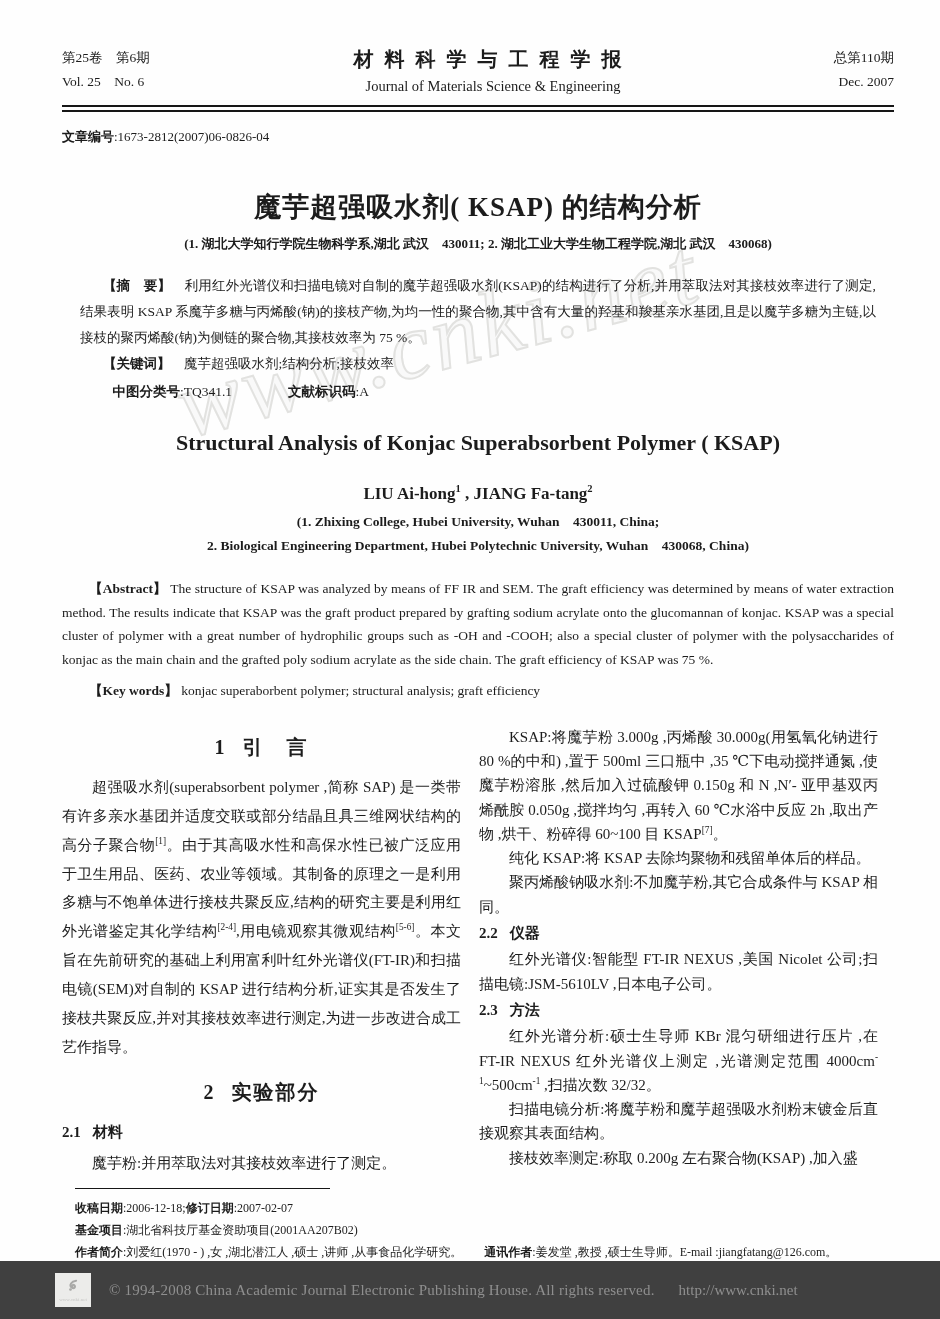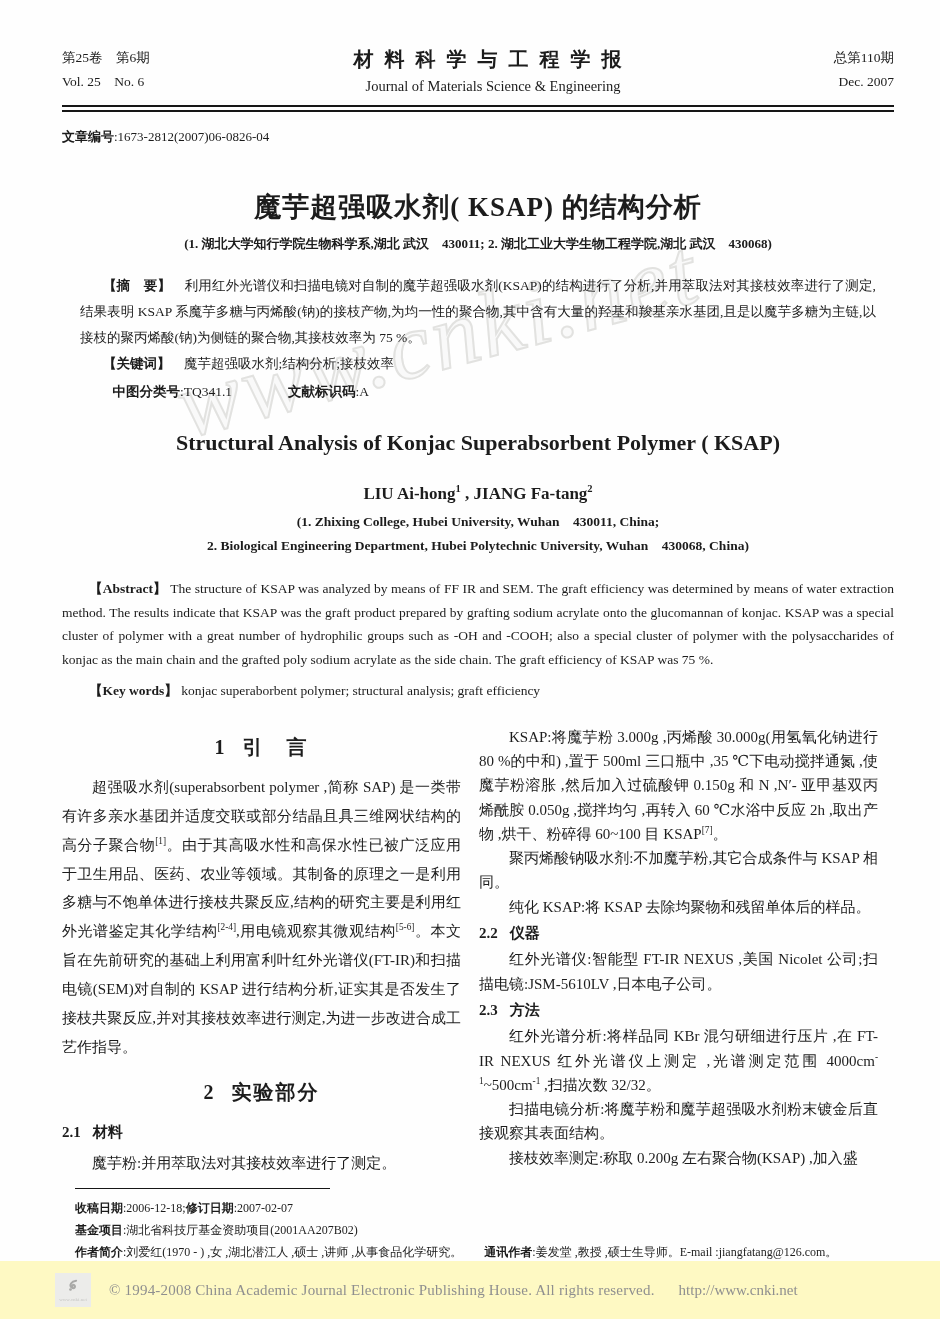--- a/index.html
+++ b/index.html
@@ -66,21 +66,21 @@
 
   
   .fn-rule{margin:10px 0 8px 13px;width:255px;border-top:1.8px solid #161616;}
   .fn{margin-left:13px;font-size:12px;line-height:1.85;}
   .fn div{white-space:nowrap;}
   .fn strong{font-weight:bold;}
   .fn .wide-gap{display:inline-block;width:22px;}
 
   
   .footer{position:absolute;left:0;bottom:0;width:940px;height:58px;z-index:1;
-    display:flex;align-items:center;color:#8f8f8f;font-size:15px;background:#fef9c3;}
+    display:flex;align-items:center;color:#8f8f8f;font-size:15px;background:#404040;}
   .logo-box{width:36px;height:34px;background:#ececea;margin:0 18px 0 55px;
     display:flex;flex-direction:column;align-items:center;justify-content:center;}
   .logo-caption{font-size:5px;color:#c6c6c4;line-height:1;margin-top:1px;white-space:nowrap;}
   .copyright{letter-spacing:0.2px;}
   .footer-url{margin-left:24px;}
 
   
   .watermark{
     position:absolute;z-index:0;left:165px;top:355px;
     font-size:94px;font-style:italic;white-space:nowrap;letter-spacing:3px;
@@ -143,26 +143,26 @@
       <div class="col col-left">
         <div class="sec-head"><span class="num">1</span><span class="sp">引　言</span></div>
         <p><span>超强吸水剂(superabsorbent polymer ,简称 SAP) 是一类带有许多亲水基团并适度交联或部分结晶且具三维网状结构的高分子聚合物</span><sup>[1]</sup><span>。由于其高吸水性和高保水性已被广泛应用于卫生用品、医药、农业等领域。其制备的原理之一是利用多糖与不饱单体进行接枝共聚反应,结构的研究主要是利用红外光谱鉴定其化学结构</span><sup>[2-4]</sup><span>,用电镜观察其微观结构</span><sup>[5-6]</sup><span>。本文旨在先前研究的基础上利用富利叶红外光谱仪(FT-IR)和扫描电镜(SEM)对自制的 KSAP 进行结构分析,证实其是否发生了接枝共聚反应,并对其接枝效率进行测定,为进一步改进合成工艺作指导。</span></p>
         <div class="sec-head" style="margin-top:16px;"><span class="num">2</span><span class="sp">实验部分</span></div>
         <div class="sub-head"><span class="num">2.1</span><span>材料</span></div>
         <p>魔芋粉:并用萃取法对其接枝效率进行了测定。</p>
       </div>
 
       <div class="col col-right">
         <p><span>KSAP:将魔芋粉 3.000g ,丙烯酸 30.000g(用氢氧化钠进行 80 %的中和) ,置于 500ml 三口瓶中 ,35 ℃下电动搅拌通氮 ,使魔芋粉溶胀 ,然后加入过硫酸钾 0.150g 和 N ,N′- 亚甲基双丙烯酰胺 0.050g ,搅拌均匀 ,再转入 60 ℃水浴中反应 2h ,取出产物 ,烘干、粉碎得 60~100 目 KSAP</span><sup>[7]</sup><span>。</span></p>
+        <p>纯化 KSAP:将 KSAP 去除均聚物和残留单体后的样品。</p>
         <p>聚丙烯酸钠吸水剂:不加魔芋粉,其它合成条件与 KSAP 相同。</p>
-        <p>纯化 KSAP:将 KSAP 去除均聚物和残留单体后的样品。</p>
         <div class="sub-head"><span class="num">2.2</span><span>仪器</span></div>
         <p>红外光谱仪:智能型 FT-IR NEXUS ,美国 Nicolet 公司;扫描电镜:JSM-5610LV ,日本电子公司。</p>
         <div class="sub-head"><span class="num">2.3</span><span>方法</span></div>
-        <p><span>红外光谱分析:将样品同 KBr 混匀研细进行压片 ,在 FT-IR NEXUS 红外光谱仪上测定 ,光谱测定范围 4000cm</span><sup>-1</sup><span>~500cm</span><sup>-1</sup><span> ,扫描次数 32/32。</span></p>
+        <p><span>红外光谱分析:硕士生导师 KBr 混匀研细进行压片 ,在 FT-IR NEXUS 红外光谱仪上测定 ,光谱测定范围 4000cm</span><sup>-1</sup><span>~500cm</span><sup>-1</sup><span> ,扫描次数 32/32。</span></p>
         <p>扫描电镜分析:将魔芋粉和魔芋超强吸水剂粉末镀金后直接观察其表面结构。</p>
         <p>接枝效率测定:称取 0.200g 左右聚合物(KSAP) ,加入盛</p>
       </div>
 
     </div>
 
     <div class="fn-rule"></div>
     <div class="fn">
       <div><strong>收稿日期</strong><span>:2006-12-18;</span><strong>修订日期</strong><span>:2007-02-07</span></div>
       <div><strong>基金项目</strong><span>:湖北省科技厅基金资助项目(2001AA207B02)</span></div>

